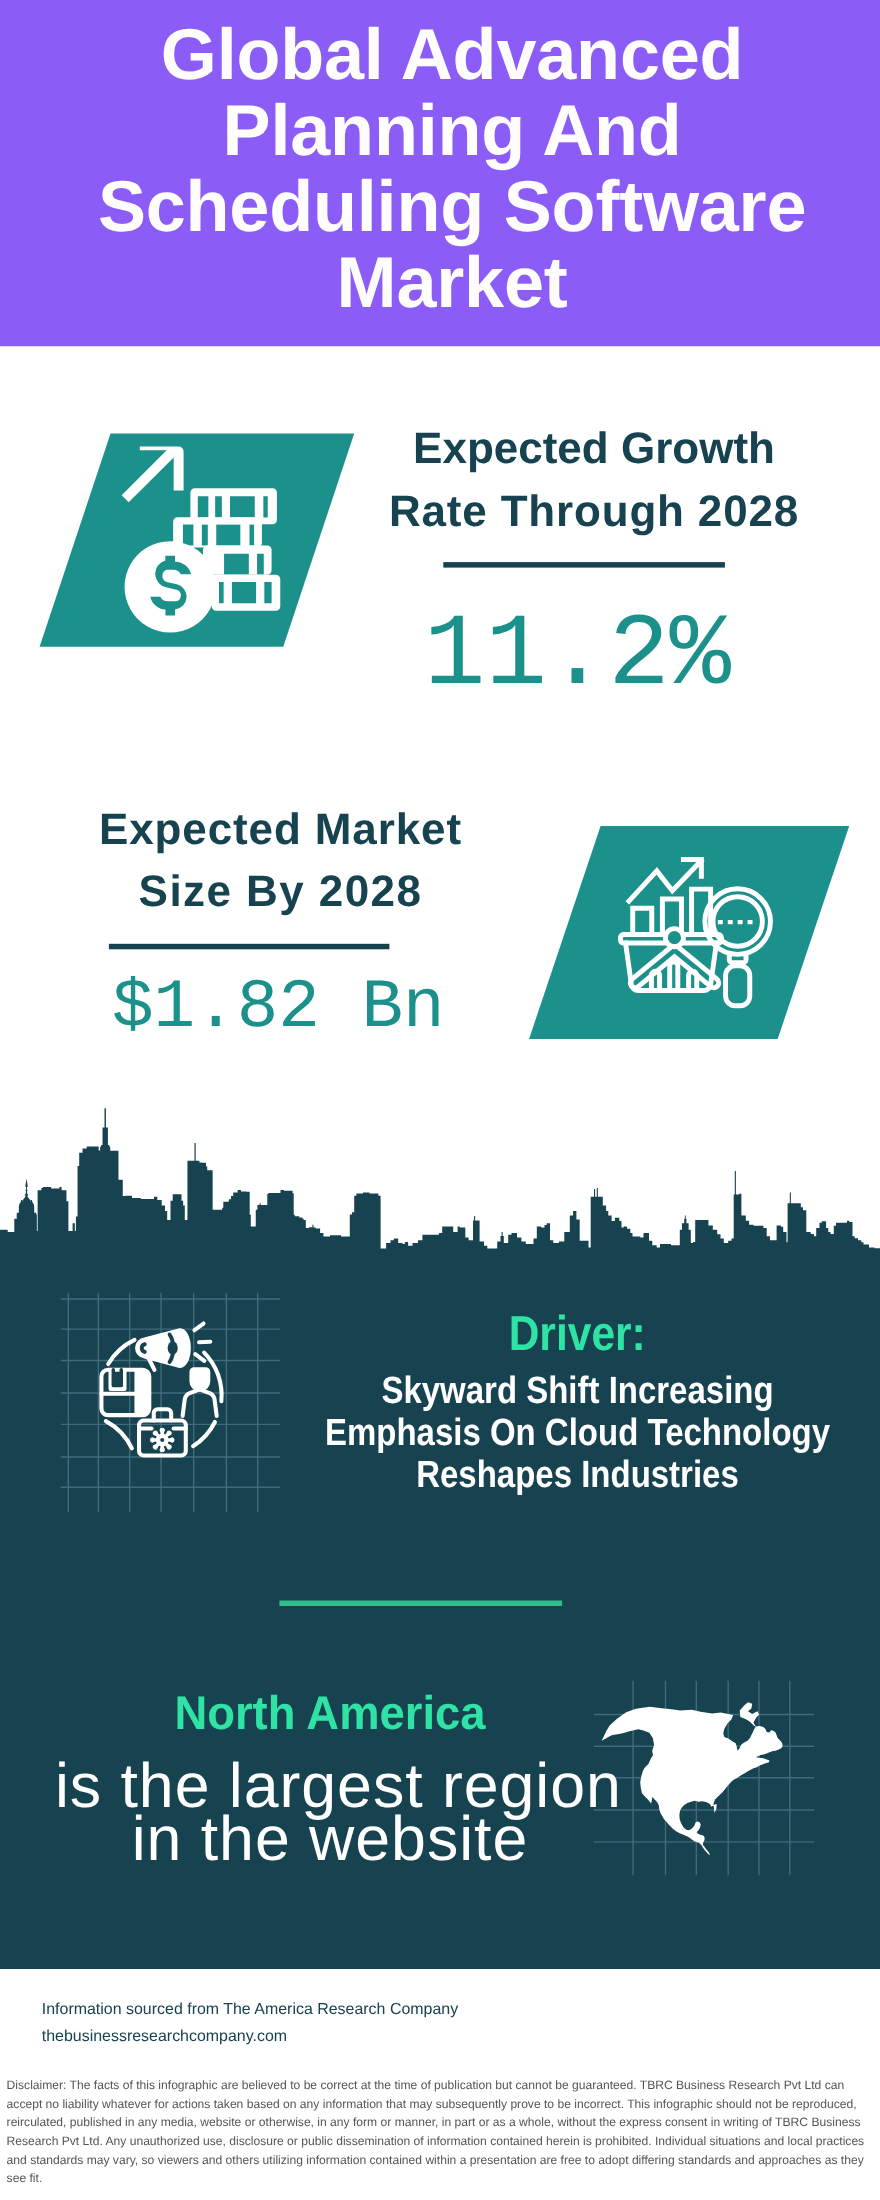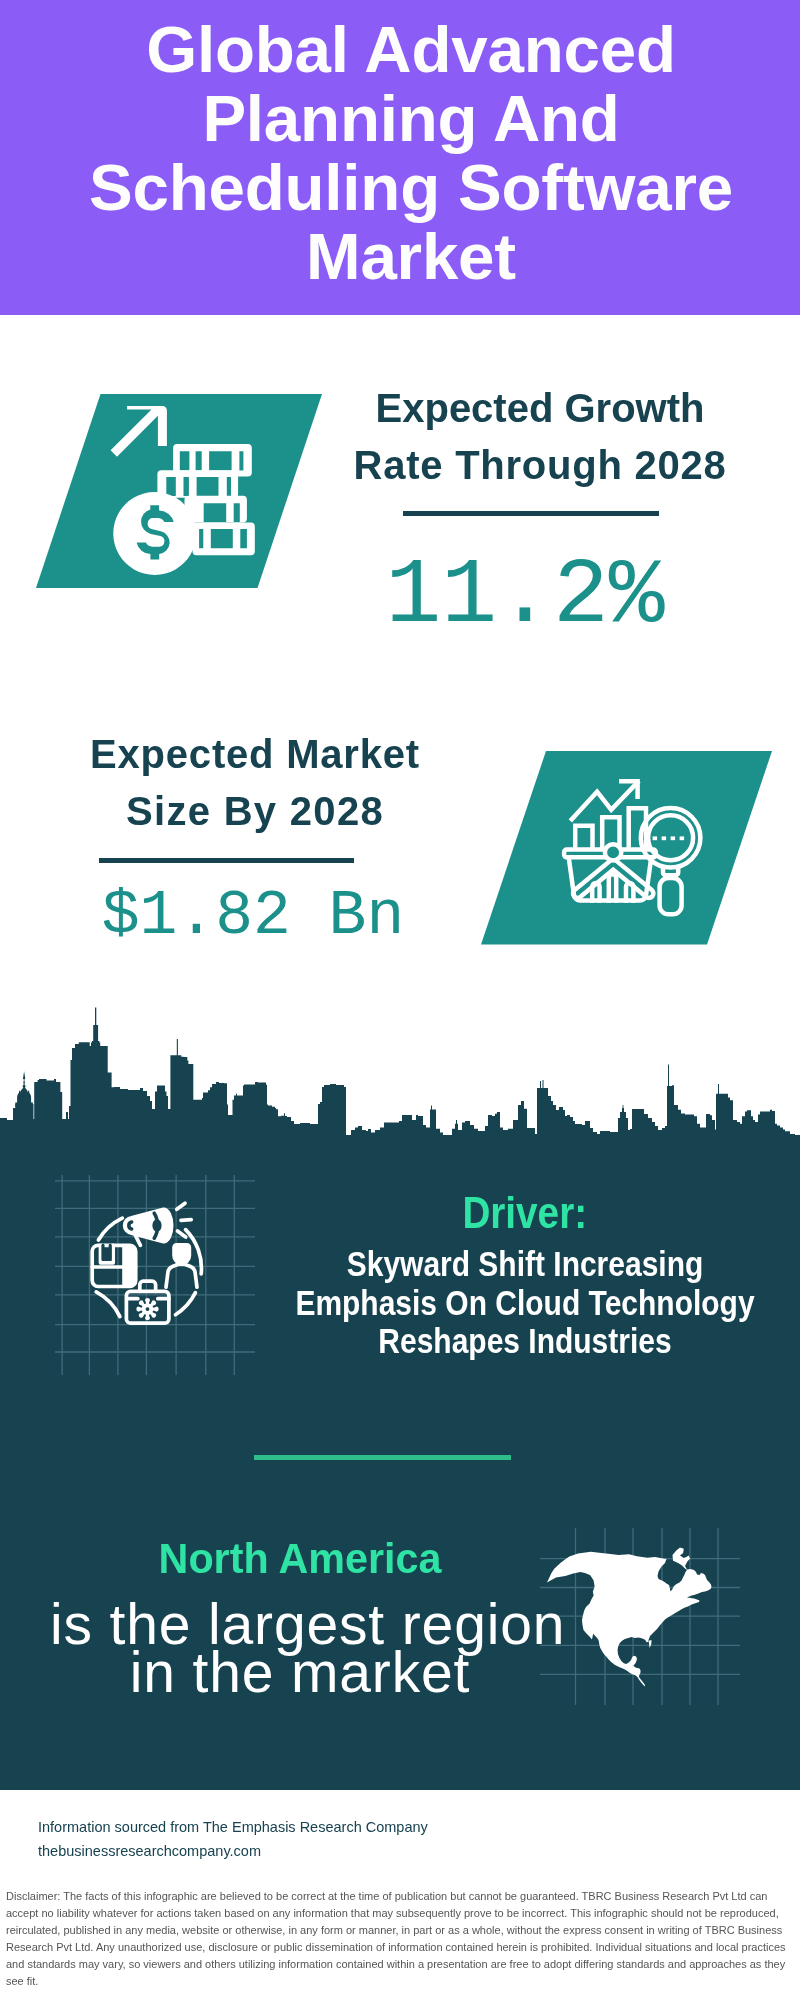--- a/index.html
+++ b/index.html
@@ -226,25 +226,25 @@
       <path d="M575.5 1528 V1705 M605 1528 V1705 M633 1528 V1705 M662 1528 V1705 M690 1528 V1705 M718 1528 V1705"></path>
       <path d="M540 1558.7 H740 M540 1587.5 H740 M540 1616.2 H740 M540 1645.4 H740 M540 1674.4 H740"></path>
     </g>
     <path class="map-path" d="M569.3 1556.5 L578 1553.5 L590.9 1551.7 L601.4 1553 L610.6 1553.9 L618.5 1554.9 L629 1554.3 L636.9 1556.2 L647.4 1557.8 L655 1556.9 L663 1558.4 L666.5 1559 L670 1559.8 L673 1560.8 L672.5 1555 L676.3 1550.6 L680 1547.5 L683.8 1548.8 L683.1 1553.1 L680 1555.6 L683.8 1558.1 L686.3 1556.9 L688.8 1555.6 L690 1558.8 L687.5 1561.3 L685 1566 L687 1569.5 L690.5 1569 L694 1570 L696 1572 L697 1574.5 L699.5 1575 L701 1573 L703 1573.5 L705 1575 L706 1577.5 L707 1580 L709 1582 L711 1584.5 L711.5 1587 L710.5 1589 L708 1590.5 L705 1591.5 L702 1592 L699.5 1593 L697 1594 L694 1595 L691.5 1595.5 L689 1596.5 L687 1597.5 L690 1598 L694 1598.5 L697 1599.5 L699.5 1600.5 L699 1602 L696 1603 L693 1604 L690.5 1605 L688 1606.5 L685 1607.5 L682 1609 L679.5 1610.5 L677 1612 L674.5 1613.5 L672 1615 L669.5 1616.5 L667 1618 L665 1619.5 L661 1624 L657 1629 L653 1633 L650 1636 L648.5 1640 L649.6 1648.1 L651.3 1644 L651.5 1640 L649.5 1640.5 L646.8 1642.5 L645.1 1639.7 L641.8 1638.2 L638.4 1637.4 L635 1638 L631.6 1637.1 L628.2 1638 L624.9 1639.1 L622.1 1640.8 L619.8 1643.1 L618.3 1645.9 L617.6 1649.8 L617.9 1653.8 L619.3 1657.7 L621.3 1661.1 L623.8 1663.3 L626.2 1663.9 L628.8 1662.5 L631.1 1659.9 L632.2 1657.1 L633.9 1655.8 L636.1 1656.6 L637 1658.8 L636.3 1661.6 L635 1663.9 L633.3 1665.6 L635 1667.2 L637.2 1668.1 L639.5 1668.6 L640.6 1670.6 L640.4 1672.9 L639.3 1674.9 L638.9 1676.8 L640.1 1678.5 L641.8 1680.8 L643.8 1683.2 L645.1 1685.3 L644.9 1686.6 L643.4 1685 L641.8 1683.2 L640.4 1681.6 L638.9 1679.6 L637.8 1677.6 L636.3 1676 L634.8 1675.1 L633 1674.6 L631.4 1673.8 L629.6 1672.7 L628 1671.5 L626.6 1670.4 L624.9 1669.5 L622.8 1668.6 L620.9 1667.8 L619 1667 L617 1666.1 L615 1665 L613.1 1663.6 L611.4 1662.2 L609.7 1660.5 L608 1658.8 L606.6 1657.1 L605.2 1655.4 L603.7 1653.8 L602.4 1651.7 L601.3 1649.8 L600.3 1647.9 L599.7 1645.9 L599.2 1643.9 L599 1641.9 L598.4 1640 L597.3 1638.2 L595.8 1636.6 L594.5 1635.2 L593.2 1633.5 L592 1639.5 L589 1636 L586 1633 L583.5 1630 L582.5 1625 L582 1620 L583 1615 L584.4 1610.1 L586 1607 L589.6 1603.5 L591.6 1598.9 L593.6 1595.6 L592.9 1591.7 L594.6 1586.4 L593.6 1580.5 L590.3 1575.3 L585.7 1573.3 L580.4 1572 L573.2 1573.6 L565.3 1575.9 L556 1577.5 L547 1582.5 L551.3 1573.3 L554.2 1568.7 L560.7 1562.8 L565 1559.5 Z M666.5 1559 L665 1563 L661.5 1566.5 L658.5 1571.5 L657.5 1576 L658.5 1579 L662 1580.5 L664.5 1582 L666.5 1583.5 L669 1585 L670 1589 L670.5 1591.5 L672.2 1589.5 L674 1586 L676.5 1584 L679.5 1582.5 L681.5 1580.5 L683 1577.5 L684.5 1574.5 L685.5 1572 L687 1570 L685 1568.5 L682 1565.5 L679 1563.5 L676 1562 L673 1560.8 L670 1559.8 Z" fill-rule="evenodd" fill="#ffffff"></path>
   </svg>
 
   <div class="na-block">
     <div class="na-h"><span>North America</span></div>
     <div class="na-b">
       <div>is the largest region</div>
-      <div>in the market</div>
+      <div>in the website</div>
     </div>
   </div>
 
   <div class="footer">
     <div class="src">
-      <div>Information sourced from The Emphasis Research Company</div>
+      <div>Information sourced from The America Research Company</div>
       <div>thebusinessresearchcompany.com</div>
     </div>
     <div class="disc">Disclaimer: The facts of this infographic are believed to be correct at the time of publication but cannot be guaranteed. TBRC Business Research Pvt Ltd can accept no liability whatever for actions taken based on any information that may subsequently prove to be incorrect. This infographic should not be reproduced, reirculated, published in any media, website or otherwise, in any form or manner, in part or as a whole, without the express consent in writing of TBRC Business Research Pvt Ltd. Any unauthorized use, disclosure or public dissemination of information contained herein is prohibited. Individual situations and local practices and standards may vary, so viewers and others utilizing information contained within a presentation are free to adopt differing standards and approaches as they see fit.</div>
   </div>
 
 </div>
 
 </body></html>

